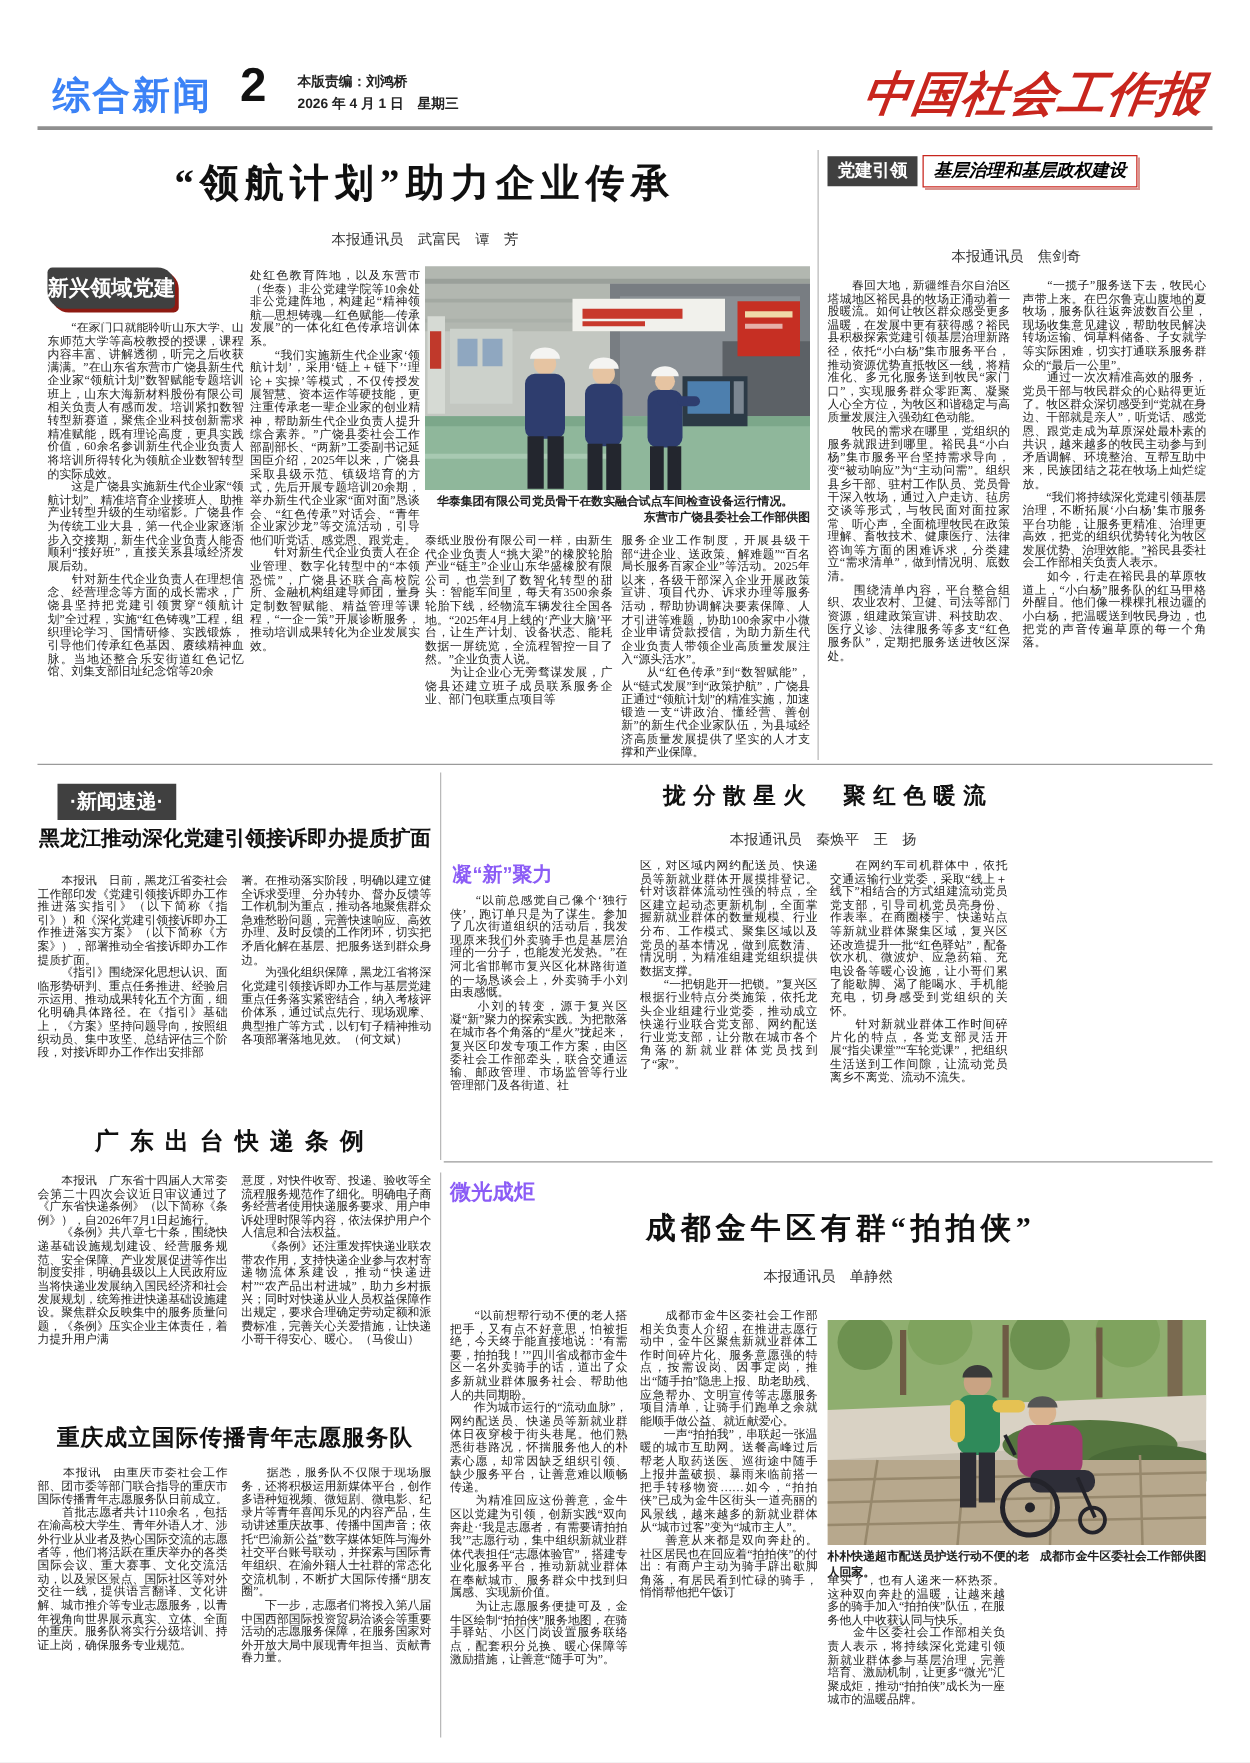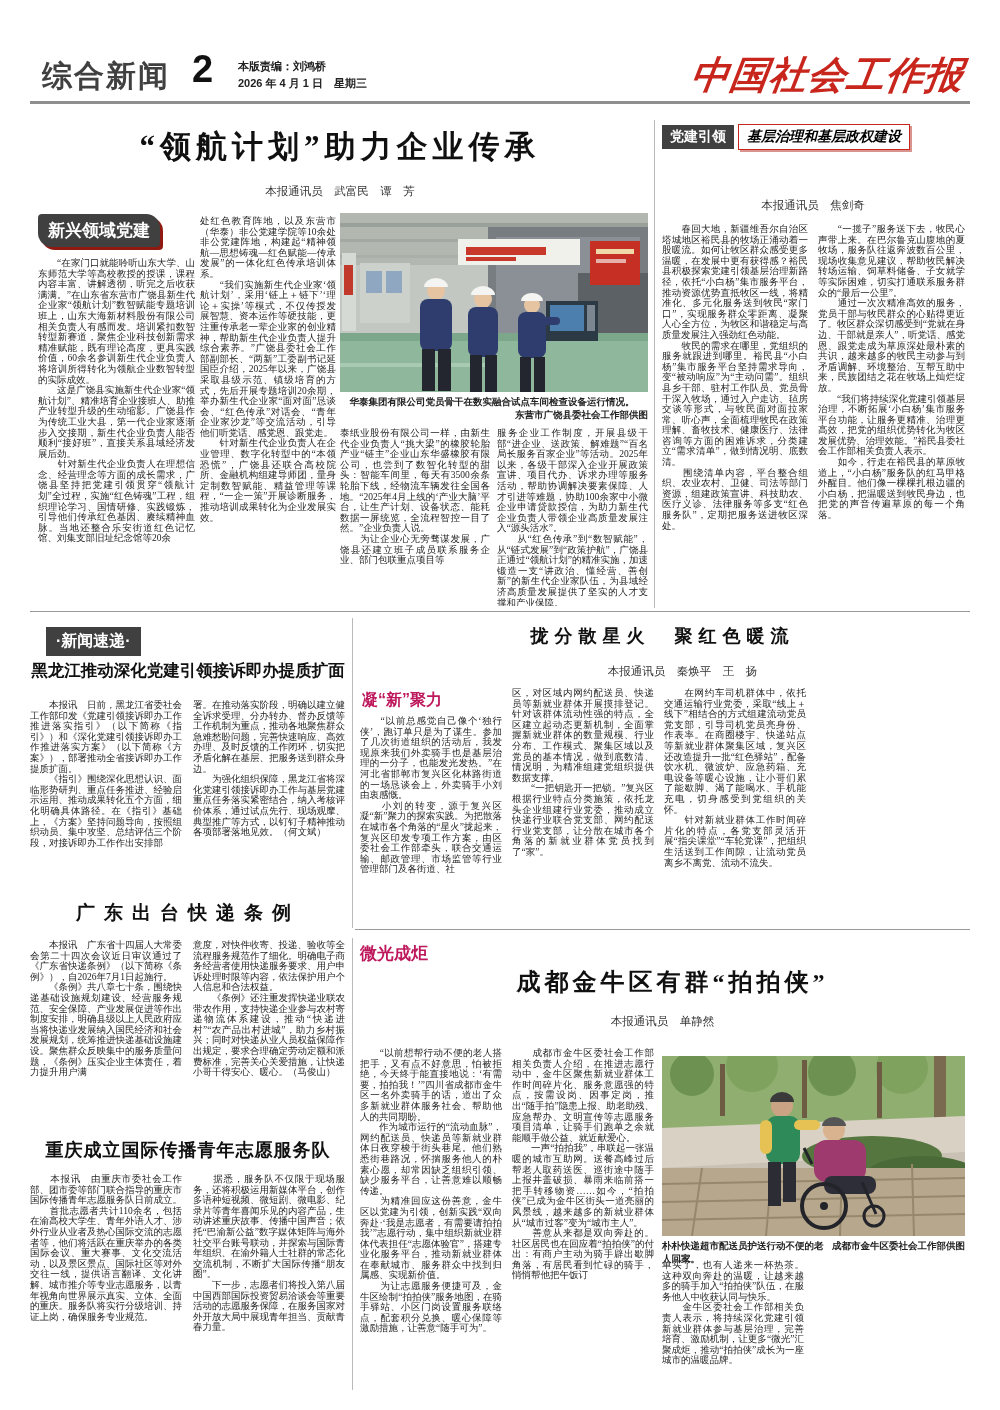--- a/index.html
+++ b/index.html
@@ -1,42 +1,42 @@
 <!DOCTYPE html>
 <html><head>
 <meta charset="utf-8">
 <style>
   html,body{margin:0;padding:0;background:#e9e9e9;}
   .page{position:relative;width:1000px;height:1410px;margin:0 auto;background:#ffffff;
         font-family:"Liberation Serif","DejaVu Serif",serif;color:#1c1c1c;overflow:hidden;}
   .abs{position:absolute;}
   
-  .section-title{font-family:"Liberation Sans","DejaVu Sans",sans-serif;font-weight:bold;font-size:30px;color:#404040;letter-spacing:2px;}
+  .section-title{font-family:"Liberation Sans","DejaVu Sans",sans-serif;font-weight:bold;font-size:30px;color:#3b82f6;letter-spacing:2px;}
   .page-no{font-family:"Liberation Sans","DejaVu Sans",sans-serif;font-weight:bold;font-size:38px;color:#111;}
   .edit-info{font-family:"Liberation Sans","DejaVu Sans",sans-serif;font-size:11px;font-weight:bold;color:#222;line-height:17px;}
   .paper-logo{font-family:"Liberation Serif","DejaVu Serif",serif;font-style:italic;font-weight:bold;
               font-size:38px;color:#c8251d;letter-spacing:1px;transform:skewX(-8deg);white-space:nowrap;}
   .header-rule{background:#8f8f8f;height:3px;}
   .rule-h{background:#9a9a9a;height:1px;}
   .rule-v{background:#b9b9b9;width:1px;}
   
   .headline{font-weight:bold;color:#101010;text-align:center;white-space:nowrap;}
   .byline{font-size:11.5px;color:#333;text-align:center;white-space:nowrap;}
   
   .body-col{font-size:9.5px;line-height:10.6px;text-align:justify;white-space:pre-line;
             overflow:hidden;color:#1d1d1d;}
   
   .badge-red{display:inline-block;background:#404040;color:#fff;font-family:"Liberation Sans","DejaVu Sans",sans-serif;
              font-weight:bold;white-space:nowrap;}
-  .badge-lead{font-size:17px;padding:5px 10px;border-radius:4px 14px 4px 14px;box-shadow:3px 3px 0 #8e1a12;}
+  .badge-lead{font-size:17px;padding:5px 0;border-radius:4px 14px 4px 14px;box-shadow:3px 3px 0 #8e1a12;}
   .badge-express{font-size:16px;padding:4px 10px;}
   .badge-small{font-size:14px;padding:3px 8px;}
   .badge-callig{display:inline-block;border:1.5px solid #c8251d;color:#000000;font-style:italic;font-weight:bold;
                 font-size:14px;padding:3px 8px;margin-left:4px;box-shadow:2px 2px 0 #d9948e;white-space:nowrap;}
-  .red-subhead{font-family:"Liberation Sans","DejaVu Sans",sans-serif;font-weight:bold;color:#be185d;white-space:nowrap;}
+  .red-subhead{font-family:"Liberation Sans","DejaVu Sans",sans-serif;font-weight:bold;color:#8b5cf6;white-space:nowrap;}
   
   .caption{font-size:9.5px;font-weight:bold;color:#222;line-height:13px;}
   .caption .credit{float:right;}
   .photo{display:block;}
 </style>
 </head>
 <body>
 
 <div class="page">
 
@@ -143,21 +143,21 @@
   <div class="abs headline" style="left:30px;top:660px;width:316px;font-size:16.5px;">黑龙江推动深化党建引领接诉即办提质扩面</div>
   <div class="abs body-col" style="left:30px;top:700px;width:152px;height:190px;">　　本报讯　日前，黑龙江省委社会工作部印发《党建引领接诉即办工作推进落实指引》（以下简称《指引》）和《深化党建引领接诉即办工作推进落实方案》（以下简称《方案》），部署推动全省接诉即办工作提质扩面。
 　　《指引》围绕深化思想认识、面临形势研判、重点任务推进、经验启示运用、推动成果转化五个方面，细化明确具体路径。在《指引》基础上，《方案》坚持问题导向，按照组织动员、集中攻坚、总结评估三个阶段，对接诉即办工作作出安排部</div>
   <div class="abs body-col" style="left:193px;top:700px;width:152px;height:190px;">署。在推动落实阶段，明确以建立健全诉求受理、分办转办、督办反馈等工作机制为重点，推动各地聚焦群众急难愁盼问题，完善快速响应、高效办理、及时反馈的工作闭环，切实把矛盾化解在基层、把服务送到群众身边。
 　　为强化组织保障，黑龙江省将深化党建引领接诉即办工作与基层党建重点任务落实紧密结合，纳入考核评价体系，通过试点先行、现场观摩、典型推广等方式，以钉钉子精神推动各项部署落地见效。（何文斌）</div>
 
   <div class="abs rule-v" style="left:352px;top:618px;height:310px;"></div>
   <div class="abs rule-v" style="left:352px;top:938px;height:452px;"></div>
 
   <div class="abs headline" style="left:360px;top:624px;width:605px;font-size:18px;letter-spacing:6px;">拢分散星火　聚红色暖流</div>
-  <div class="abs byline" style="left:380px;top:664px;width:605px;">本报通讯员　秦焕平　王　扬</div>
+  <div class="abs byline" style="left:356px;top:664px;width:605px;">本报通讯员　秦焕平　王　扬</div>
   <div class="abs red-subhead" style="left:362px;top:690px;font-size:16px;">凝“新”聚力</div>
   <div class="abs body-col" style="left:360px;top:716px;width:142px;height:208px;">　　“以前总感觉自己像个‘独行侠’，跑订单只是为了谋生。参加了几次街道组织的活动后，我发现原来我们外卖骑手也是基层治理的一分子，也能发光发热。”在河北省邯郸市复兴区化林路街道的一场恳谈会上，外卖骑手小刘由衷感慨。
 　　小刘的转变，源于复兴区凝“新”聚力的探索实践。为把散落在城市各个角落的“星火”拢起来，复兴区印发专项工作方案，由区委社会工作部牵头，联合交通运输、邮政管理、市场监管等行业管理部门及各街道、社</div>
   <div class="abs body-col" style="left:512px;top:688px;width:142px;height:236px;">区，对区域内网约配送员、快递员等新就业群体开展摸排登记。针对该群体流动性强的特点，全区建立起动态更新机制，全面掌握新就业群体的数量规模、行业分布、工作模式、聚集区域以及党员的基本情况，做到底数清、情况明，为精准组建党组织提供数据支撑。
 　　“一把钥匙开一把锁。”复兴区根据行业特点分类施策，依托龙头企业组建行业党委，推动成立快递行业联合党支部、网约配送行业党支部，让分散在城市各个角落的新就业群体党员找到了“家”。</div>
   <div class="abs body-col" style="left:664px;top:688px;width:142px;height:236px;">　　在网约车司机群体中，依托交通运输行业党委，采取“线上＋线下”相结合的方式组建流动党员党支部，引导司机党员亮身份、作表率。在商圈楼宇、快递站点等新就业群体聚集区域，复兴区还改造提升一批“红色驿站”，配备饮水机、微波炉、应急药箱、充电设备等暖心设施，让小哥们累了能歇脚、渴了能喝水、手机能充电，切身感受到党组织的关怀。
 　　针对新就业群体工作时间碎片化的特点，各党支部灵活开展“指尖课堂”“车轮党课”，把组织生活送到工作间隙，让流动党员离乡不离党、流动不流失。</div>
 
   <div class="abs rule-h" style="left:355px;top:929px;width:615px;"></div>
 

